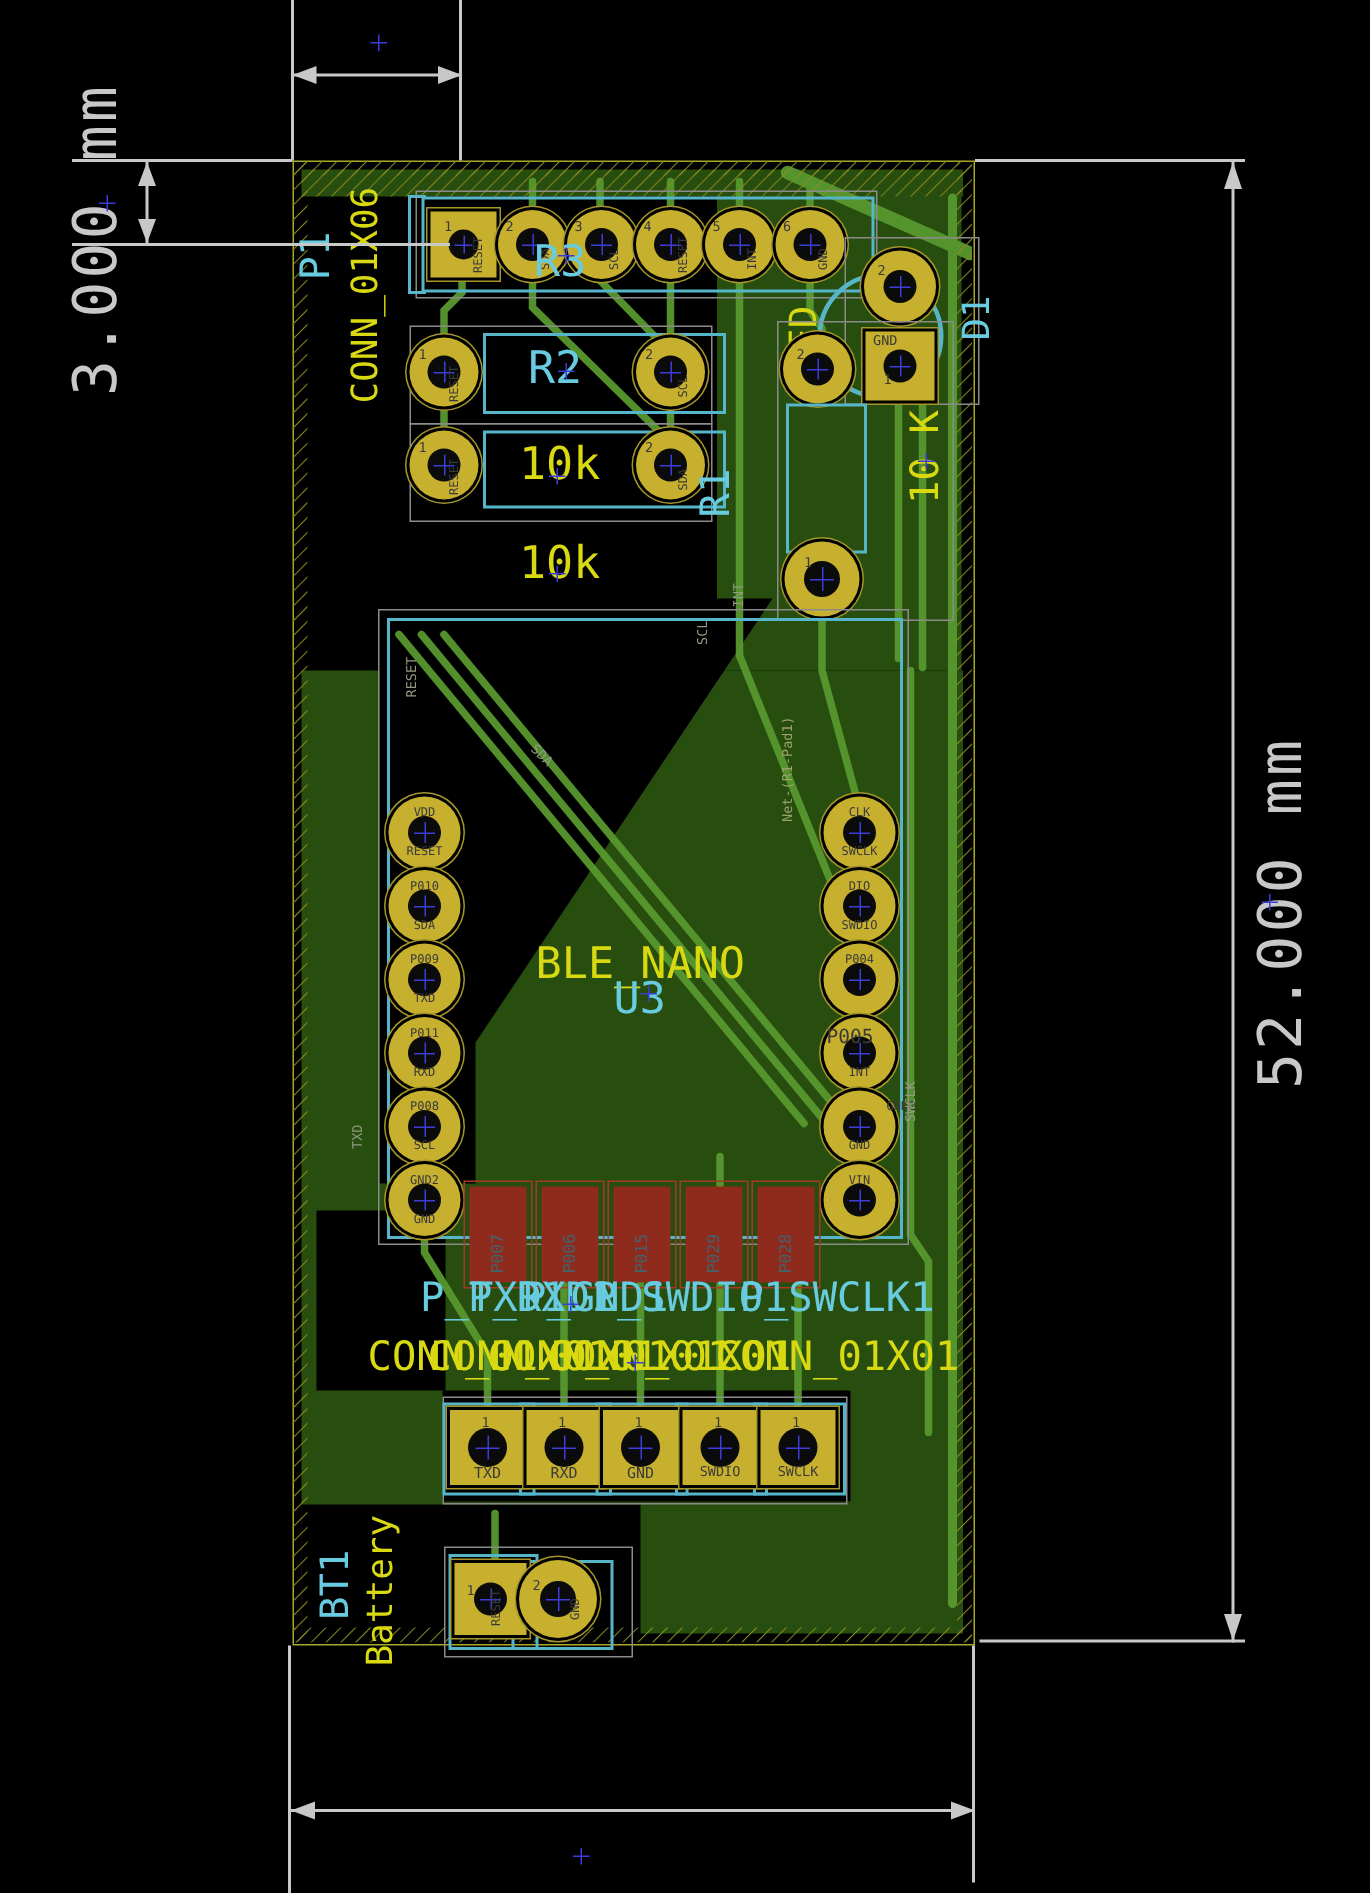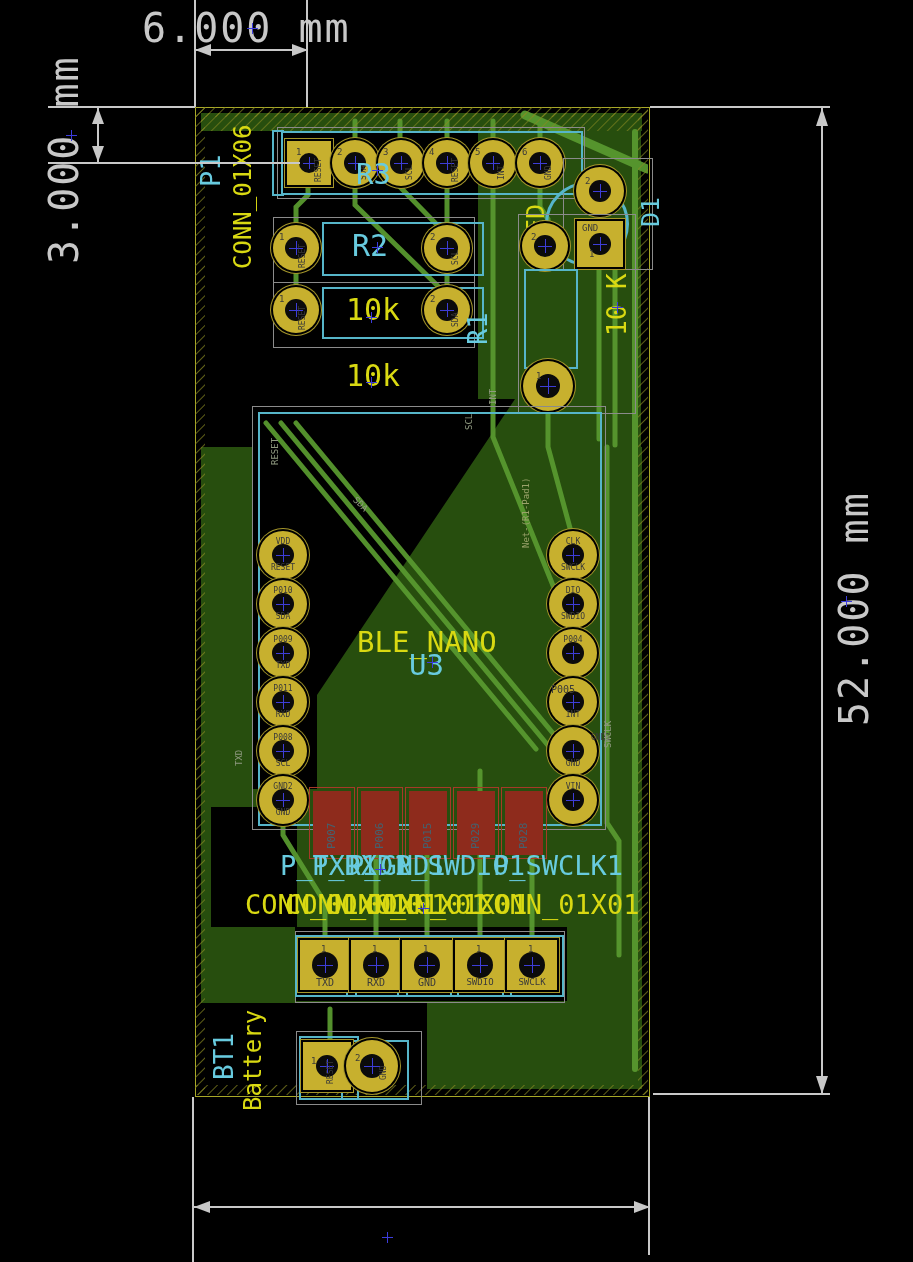--- a/index.html
+++ b/index.html
@@ -227,21 +227,21 @@
     </div>
   <div class="pc" style="left:549px;top:776px;width:48px;height:48px;">
       <div class="h" style="left:13px;top:13px;width:22px;height:22px;"></div>
     </div>
 
   <div class="t dk" style="left:551px;top:538px;width:44px;text-align:center;font-size:8px;">CLK</div>
   <div class="t dk" style="left:551px;top:564px;width:44px;text-align:center;font-size:8px;">SWCLK</div>
   <div class="t dk" style="left:551px;top:587px;width:44px;text-align:center;font-size:8px;">DIO</div>
   <div class="t dk" style="left:551px;top:613px;width:44px;text-align:center;font-size:8px;">SWDIO</div>
   <div class="t dk" style="left:551px;top:636px;width:44px;text-align:center;font-size:8px;">P004</div>
-  <div class="t dk" style="left:551px;top:685px;width:23px;text-align:right;font-size:10px;">P005</div>
+  <div class="t dk" style="left:551px;top:685px;width:52px;text-align:left;font-size:13px;">P005</div>
   <div class="t dk" style="left:551px;top:711px;width:44px;text-align:center;font-size:8px;">INT</div>
   <div class="t dk" style="left:551px;top:734px;width:44px;font-size:8px;margin-left:40px;">GND1</div>
   <div class="t dk" style="left:551px;top:760px;width:44px;text-align:center;font-size:8px;">GND</div>
   <div class="t dk" style="left:551px;top:783px;width:44px;text-align:center;font-size:8px;">VIN</div>
 
   <div class="t r gy" style="left:271px;top:423px;height:42px;font-size:9px;">RESET</div>
   <div class="t r gy" style="left:465px;top:404px;height:26px;font-size:9px;">SCL</div>
   <div class="t r gy" style="left:489px;top:381px;height:24px;font-size:9px;">INT</div>
   <div class="t gy" style="left:352px;top:500px;font-size:9px;transform:rotate(45deg);">SDA</div>
   <div class="t r" style="left:522px;top:460px;height:88px;font-size:9px;color:#9aa26a;">Net-(R1-Pad1)</div>
@@ -316,21 +316,20 @@
   <div class="t dk" style="left:311px;top:1057px;font-size:9px;">1</div>
   <div class="t r dk" style="left:327px;top:1048px;height:36px;font-size:8px;">RESET</div>
   <div class="t dk" style="left:355px;top:1054px;font-size:9px;">2</div>
   <div class="t r dk" style="left:380px;top:1052px;height:28px;font-size:8px;">GND</div>
 
   <div class="dl" style="left:194px;top:0;width:2px;height:107px;"></div>
   <div class="dl" style="left:306px;top:0;width:2px;height:107px;"></div>
   <div class="dl" style="left:195px;top:49px;width:113px;height:2px;"></div>
   <div class="ar" style="left:195px;top:44px;border-width:6px 16px 6px 0;border-right-color:#c8c8c8;"></div>
   <div class="ar" style="left:292px;top:44px;border-width:6px 0 6px 16px;border-left-color:#c8c8c8;"></div>
-  <div class="t wh" style="left:142px;top:8px;font-size:40px;letter-spacing:2px;">6.000 mm</div>
   <div class="x" style="left:247px;top:23px;"></div>
 
   <div class="dl" style="left:48px;top:106px;width:147px;height:2px;"></div>
   <div class="dl" style="left:48px;top:162px;width:252px;height:2px;"></div>
   <div class="dl" style="left:97px;top:107px;width:2px;height:56px;"></div>
   <div class="ar" style="left:92px;top:108px;border-width:0 6px 16px 6px;border-bottom-color:#c8c8c8;"></div>
   <div class="ar" style="left:92px;top:146px;border-width:16px 6px 0 6px;border-top-color:#c8c8c8;"></div>
   <div class="t r wh" style="left:44px;top:26px;height:238px;font-size:40px;letter-spacing:2px;">3.000 mm</div>
   <div class="x" style="left:66px;top:130px;"></div>
 

